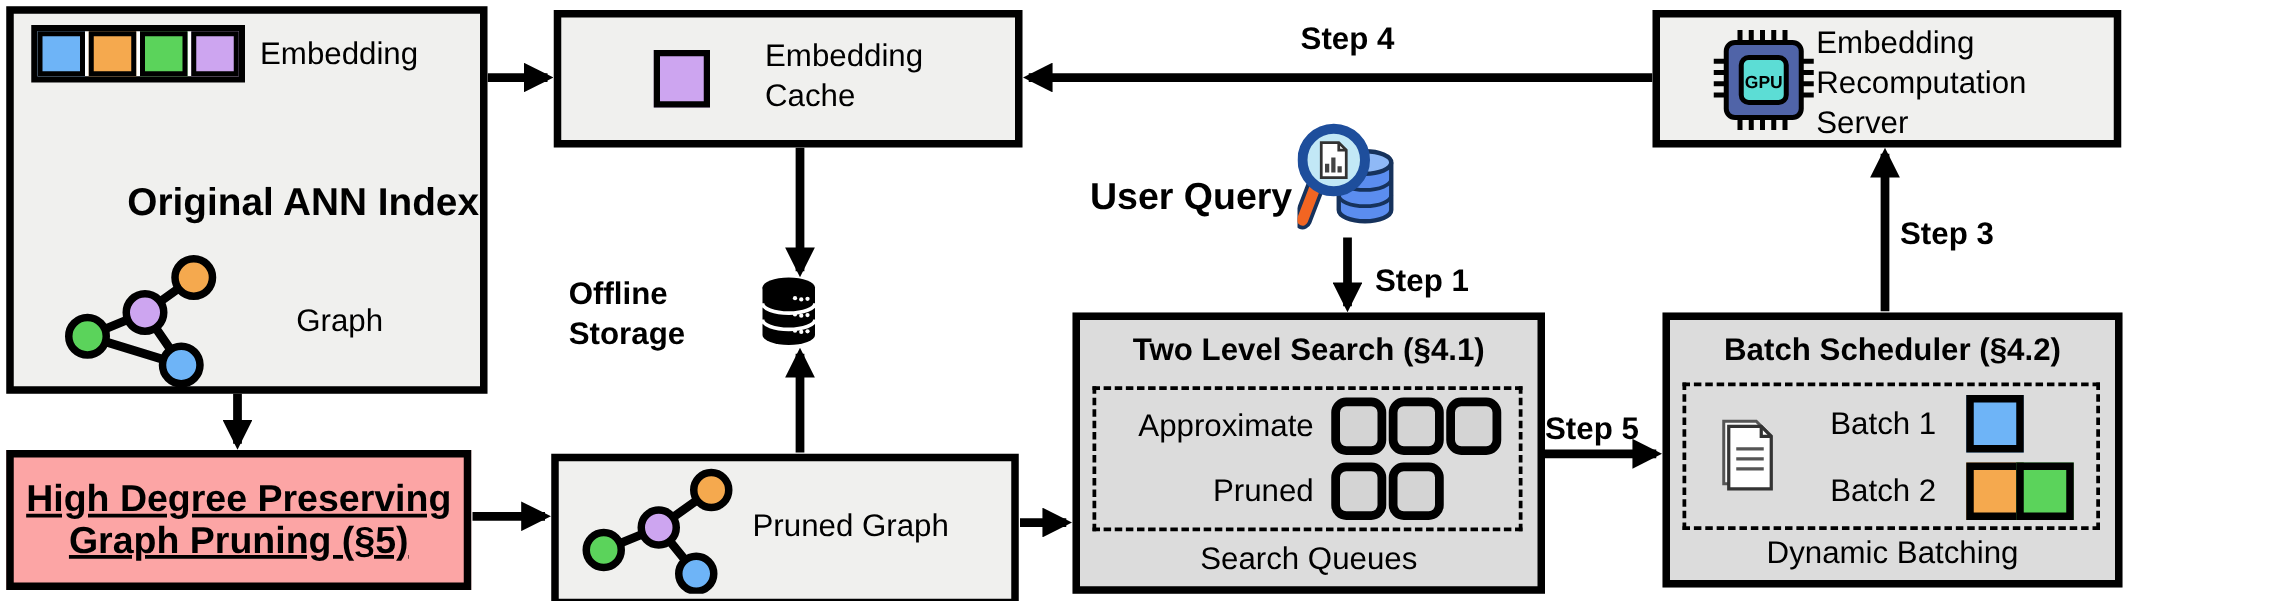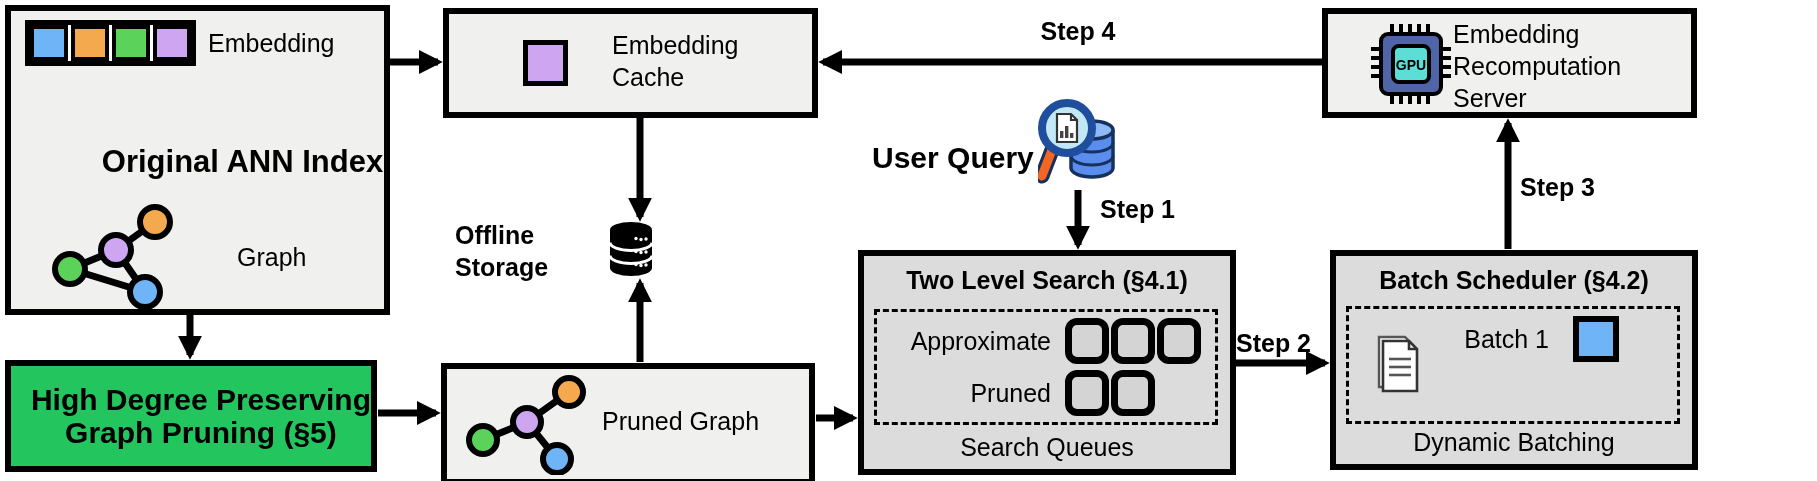--- a/index.html
+++ b/index.html
@@ -49,22 +49,22 @@
     <line x1="640" y1="118" x2="640" y2="217" stroke="#000" stroke-width="7" marker-end="url(#ah)"></line>
     <line x1="640" y1="362" x2="640" y2="283" stroke="#000" stroke-width="7" marker-end="url(#ah)"></line>
     <line x1="1078" y1="190" x2="1078" y2="245" stroke="#000" stroke-width="7" marker-end="url(#ah)"></line>
     <line x1="1234" y1="363" x2="1325" y2="363" stroke="#000" stroke-width="7" marker-end="url(#ah)"></line>
     <line x1="1508" y1="249" x2="1508" y2="123" stroke="#000" stroke-width="7" marker-end="url(#ah)"></line>
     <line x1="190" y1="314" x2="190" y2="355" stroke="#000" stroke-width="7" marker-end="url(#ah)"></line>
     <line x1="378" y1="413" x2="436" y2="413" stroke="#000" stroke-width="7" marker-end="url(#ah)"></line>
     <line x1="816" y1="418" x2="853" y2="418" stroke="#000" stroke-width="7" marker-end="url(#ah)"></line>
   </svg>
 
-  <div class="step" style="left:1100;left:1100px;top:196px;z-index:3;">Step 1</div>
-  <div class="step" style="left:1236px;top:330px;z-index:3;">Step 2</div>
+  <div class="step" style="left:1100;left:1100px;top:212px;z-index:3;">Step 1</div>
+  <div class="step" style="left:1236px;top:330px;z-index:3;">Step 5</div>
   <div class="step" style="left:1520px;top:174px;z-index:3;">Step 3</div>
   <div class="step" style="left:1008px;top:18px;width:140px;text-align:center;z-index:3;">Step 4</div>
 
   <div class="box" style="left: 5px; top: 5px; width: 385px; height: 310px; z-index: 2; background-color: rgb(240, 240, 238);">
     <div class="emb-strip" style="left:14px;top:9px;">
         <span class="ecell" style="background-color: rgb(110, 180, 247); display: inline-block;"></span>
         <span class="ecell" style="background-color: rgb(245, 169, 78); display: inline-block;"></span>
         <span class="ecell" style="background-color: rgb(91, 211, 91); display: inline-block;"></span>
         <span class="ecell" style="background-color: rgb(205, 165, 240); display: inline-block;"></span>
       </div>
@@ -166,20 +166,27 @@
         <path d="M38,10 v8 h8" fill="none" stroke="#333" stroke-width="2.6"></path>
         <line x1="18" y1="28" x2="40" y2="28" stroke="#555" stroke-width="2.6"></line>
         <line x1="18" y1="36" x2="40" y2="36" stroke="#555" stroke-width="2.6"></line>
         <line x1="18" y1="44" x2="40" y2="44" stroke="#555" stroke-width="2.6"></line>
       </svg>
       <div style="margin-left:92px;">
         <div class="brow">
           <span class="lbl t29">Batch 1</span>
           <span class="bchips">
               <span class="chip" style="background-color: rgb(110, 180, 247); display: inline-block;"></span>
+            </span>
+        </div>
+        <div class="brow">
+          <span class="lbl t29">Batch 2</span>
+          <span class="bchips">
+              <span class="chip" style="background-color: rgb(245, 169, 78); display: inline-block;"></span>
+              <span class="chip" style="background-color: rgb(91, 211, 91); display: inline-block;"></span>
             </span>
         </div>
       </div>
     </div>
     <div class="footer-label t29">Dynamic Batching</div>
   </div>
 
   <div class="box" style="left: 1322px; top: 8px; width: 375px; height: 110px; z-index: 2; background-color: rgb(240, 240, 238);">
     <svg class="abs" style="left:42px;top:9px;" width="82" height="82" viewBox="0 0 82 82">
       <g fill="#000">
@@ -204,21 +211,21 @@
       </g>
       <rect x="11" y="11" width="60" height="60" rx="7" stroke="#000" stroke-width="4" style="fill: rgb(80, 100, 168);"></rect>
       <rect x="23" y="23" width="36" height="36" rx="6" stroke="#000" stroke-width="4" style="fill: rgb(92, 221, 213);"></rect>
       <text x="41" y="47" text-anchor="middle" font-family="Liberation Sans, sans-serif" font-weight="bold" font-size="14" fill="#000">GPU</text>
     </svg>
     <div class="abs t29 pre" style="left:125px;top:4px;">Embedding
 Recomputation
 Server</div>
   </div>
 
-  <div class="box" style="left: 5px; top: 360px; width: 372px; height: 112px; display: flex; align-items: center; justify-content: flex-end; z-index: 2; background-color: #22c55e;">
+  <div class="box" style="left: 5px; top: 360px; width: 372px; height: 112px; display: flex; align-items: center; justify-content: center; z-index: 2; background-color: #fca5a5; text-decoration: underline;">
     <div class="t31 bold pre" style="text-align:center;font-size:30px;line-height:33px;">High Degree Preserving
 Graph Pruning (§5)</div>
   </div>
 
   <div class="box" style="left: 441px; top: 363px; width: 374px; height: 122px; z-index: 2; background-color: rgb(240, 240, 238);">
     <svg class="abs" style="left:10px;top:4px;" width="140" height="102" viewBox="0 0 140 102">
       <g stroke="#000" stroke-width="7" stroke-linecap="round">
         <line x1="70" y1="49" x2="112" y2="19"></line>
         <line x1="70" y1="49" x2="26" y2="67"></line>
         <line x1="70" y1="49" x2="100" y2="86"></line>

